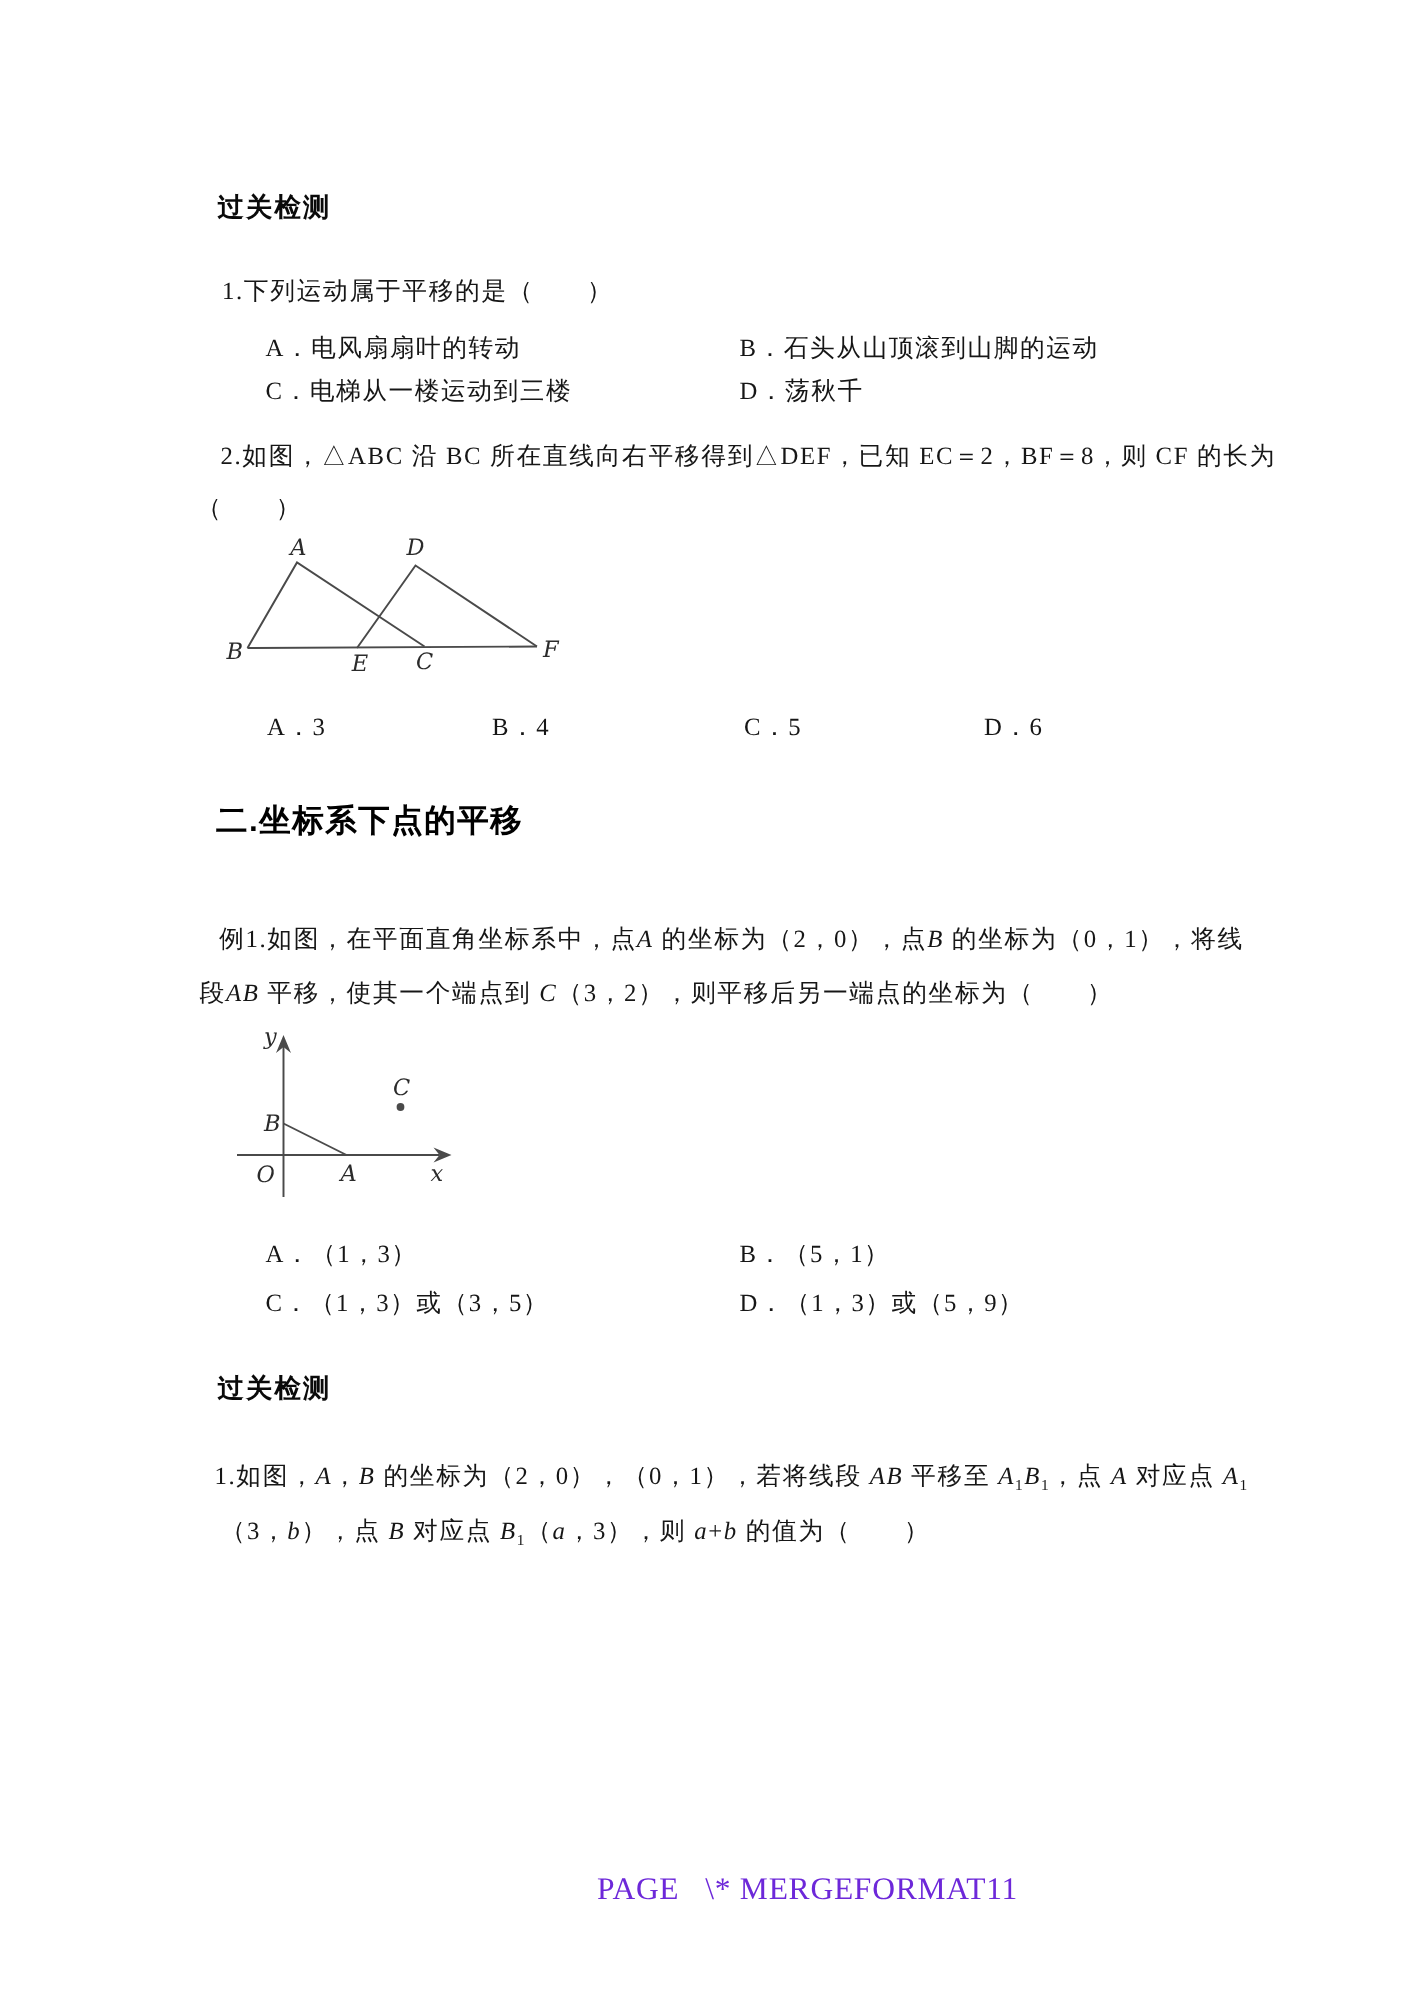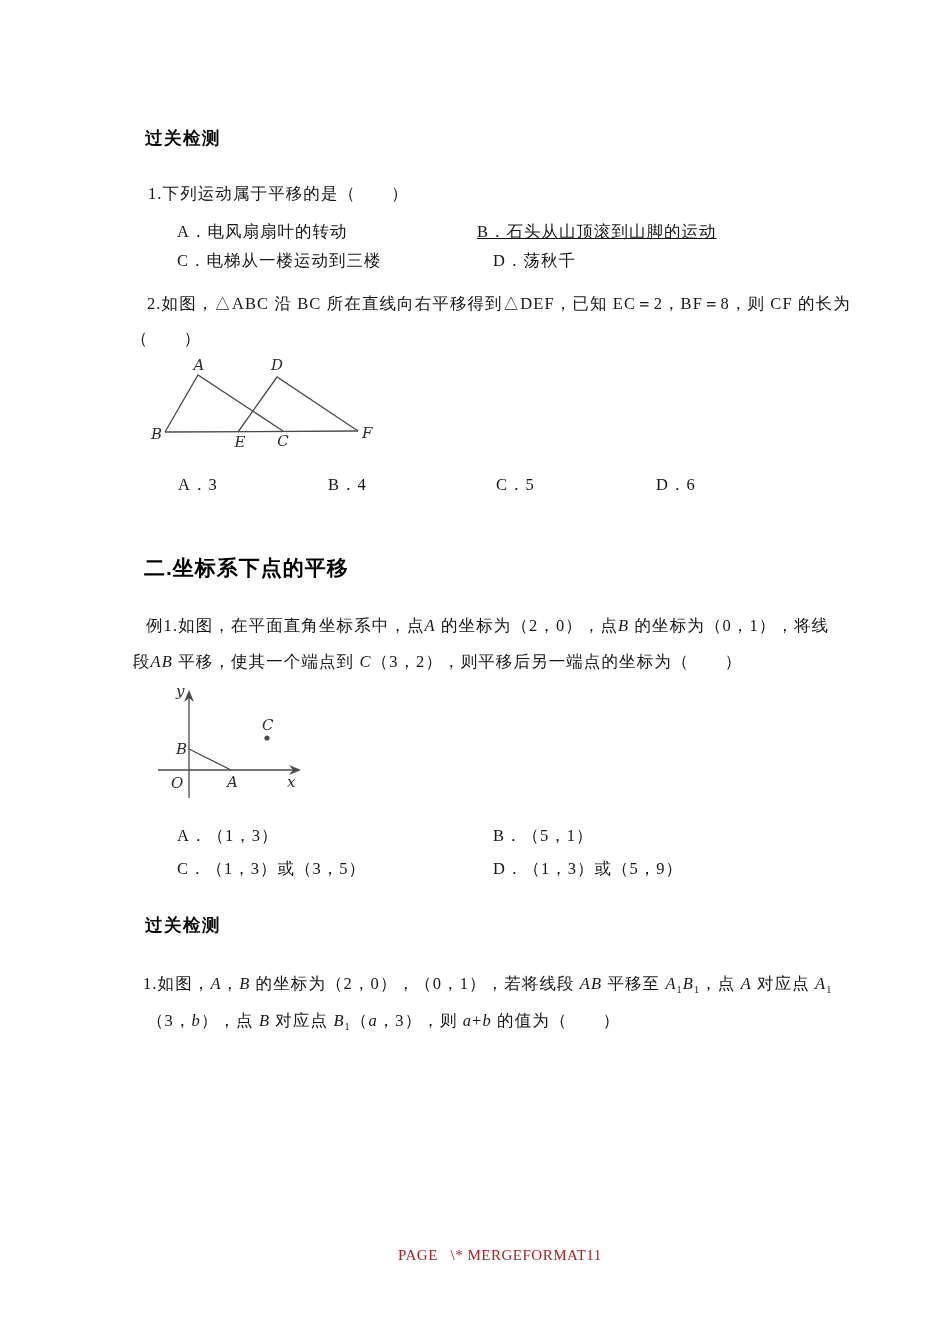--- a/index.html
+++ b/index.html
@@ -14,41 +14,40 @@
   .abs { position:absolute; white-space:nowrap; }
   .body-text { font-size:16.5px; letter-spacing:1.1px; color:#161616; }
   .opt { font-size:16.5px; letter-spacing:1px; color:#161616; }
   .heading-sm {
     font-size:17.5px; font-weight:700; letter-spacing:1.5px; color:#0a0a0a;
     font-family:"Liberation Sans", sans-serif;
   }
   .heading-lg {
     font-size:21px; font-weight:700; letter-spacing:1px; color:#000;
     font-family:"Liberation Sans", sans-serif;
-    margin-top:21px;
   }
-  .footer-text { font-size:15px; color:#b91c1c; white-space:pre; letter-spacing:0.5px; }
+  .footer-text { font-size:21px; color:#6d28d9; white-space:pre; letter-spacing:0.5px; }
   .rich i { font-style:italic; font-family:"Liberation Serif", serif; }
   .rich sub { font-size:0.62em; line-height:0; }
   svg text {
     font-family:"DejaVu Serif", serif;
     font-style:italic;
     font-size:15px;
     fill:#2b2b2b;
   }
 </style>
 </head>
 <body>
 
 <div class="abs heading-sm" style="left:145px; top:126px;">过关检测</div>
 
 <div class="abs body-text" style="left:148px; top:183px;">1.下列运动属于平移的是（　　）</div>
 
 <div class="abs opt" style="left:177px; top:221px;">A．电风扇扇叶的转动</div>
-<div class="abs opt" style="left:477px; top:221px;text-decoration:underline;">B．石头从山顶滚到山脚的运动</div>
+<div class="abs opt" style="left:493px; top:221px;">B．石头从山顶滚到山脚的运动</div>
 <div class="abs opt" style="left:177px; top:250px;">C．电梯从一楼运动到三楼</div>
 <div class="abs opt" style="left:493px; top:250px;">D．荡秋千</div>
 
 <div class="abs body-text" style="left:147px; top:293px;">2.如图，△ABC 沿 BC 所在直线向右平移得到△DEF，已知 EC＝2，BF＝8，则 CF 的长为</div>
 <div class="abs body-text" style="left:131px; top:328px;">（　　）</div>
 
 <div class="abs" style="left:140px; top:352px;">
   <svg width="260" height="100" viewBox="0 0 260 100">
     <g stroke="#4a4a4a" stroke-width="1.3" fill="none">
       <path d="M25,80 L218,79"></path>

